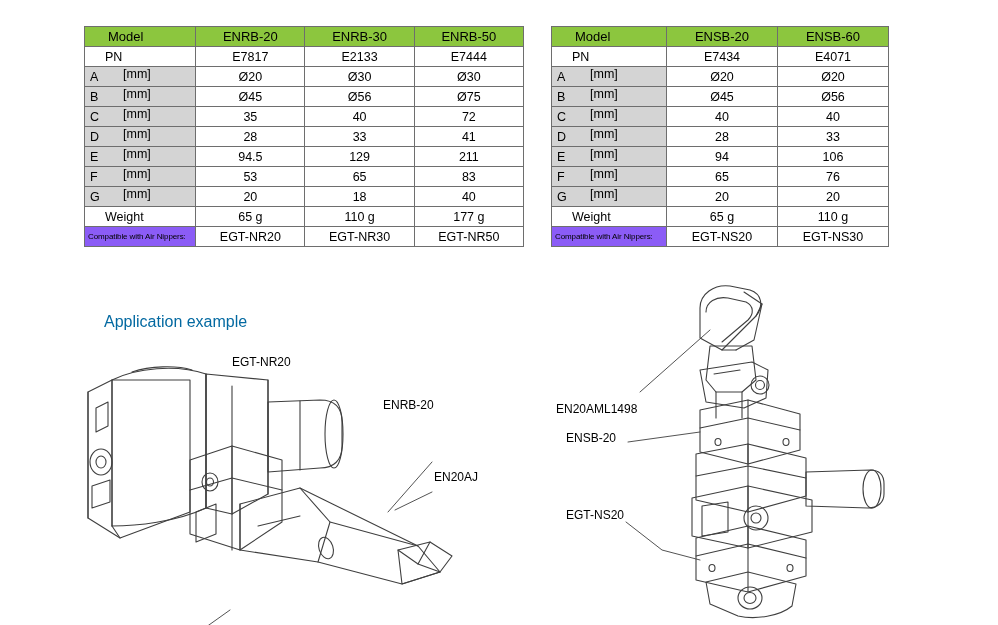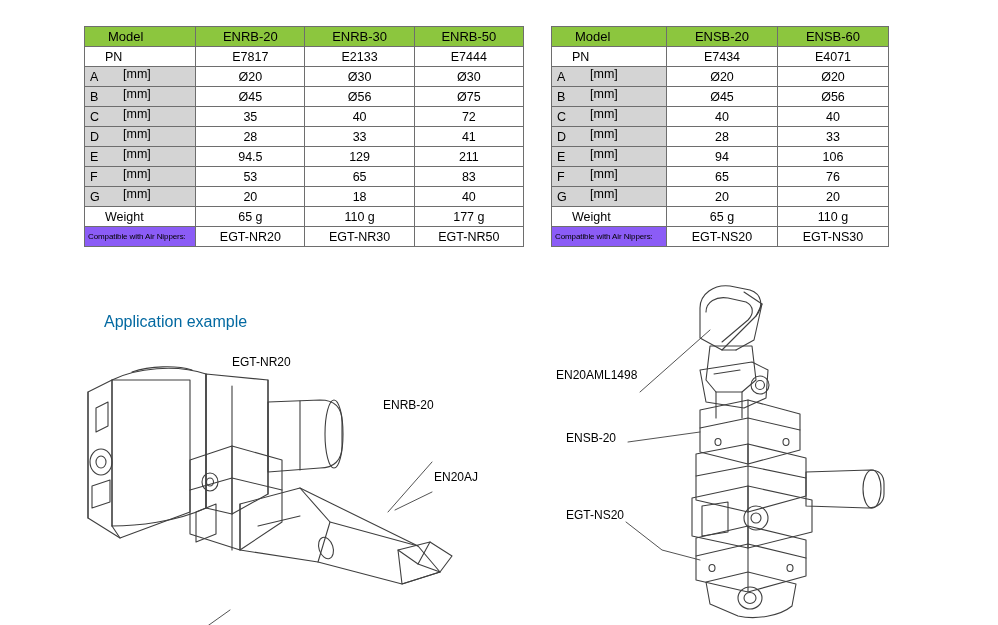--- a/index.html
+++ b/index.html
@@ -84,21 +84,21 @@
 
   .callout {
     position: absolute;
     font-size: 12px;
     color: #000;
     white-space: nowrap;
   }
   #callout-egt-nr20 { left: 232px; top: 355px; }
   #callout-enrb20 { left: 383px; top: 398px; }
   #callout-en20aj { left: 434px; top: 470px; }
-  #callout-en20aml { left: 556px; top: 368px; }
+  #callout-en20aml { left: 556px; top: 402px; }
   #callout-ensb20 { left: 566px; top: 431px; }
   #callout-egt-ns20 { left: 566px; top: 508px; }
 
   .art {
     position: absolute;
     left: 0;
     top: 250px;
     width: 998px;
     height: 375px;
     pointer-events: none;

